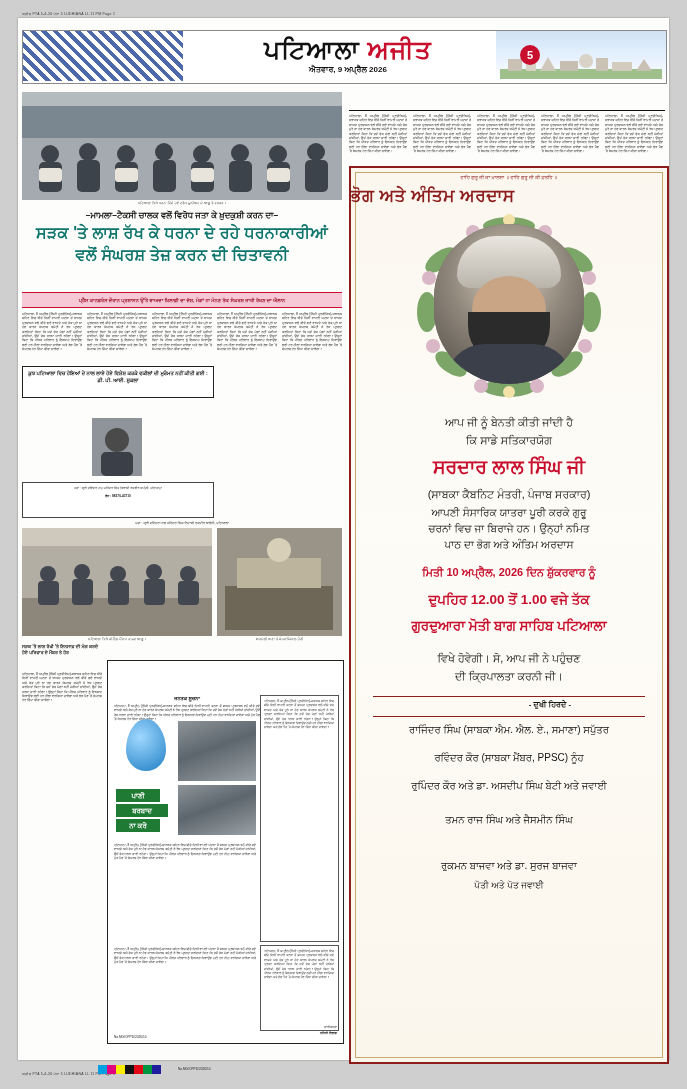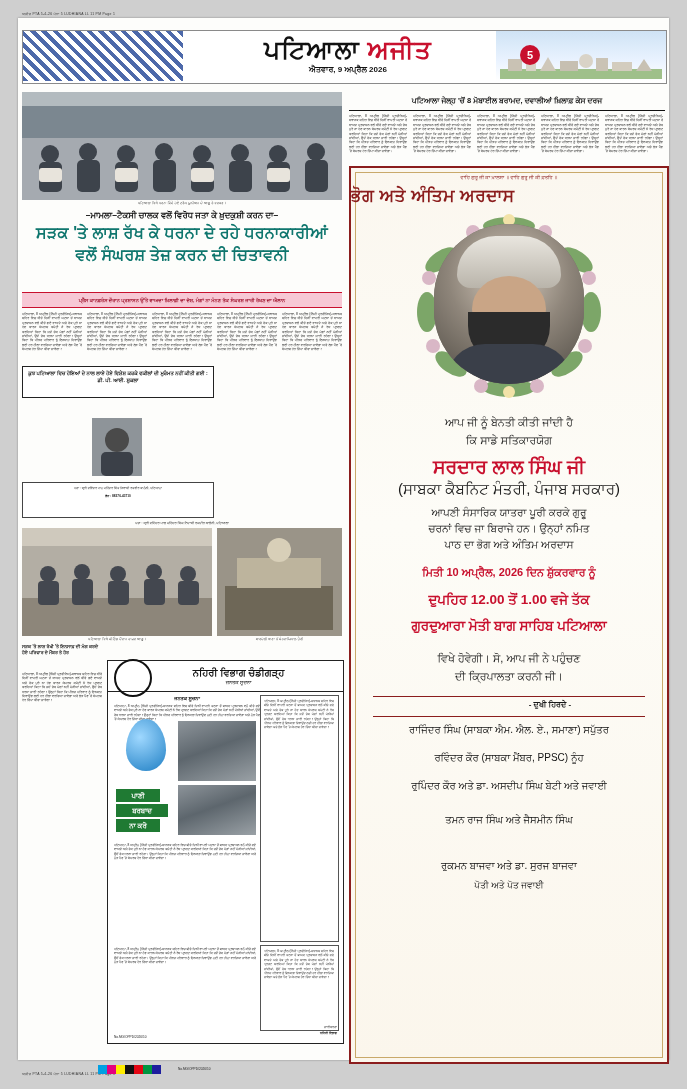--- a/index.html
+++ b/index.html
@@ -200,25 +200,20 @@
       <circle cx="62" cy="22" r="12" fill="#d8cfb8"></circle>
     </svg>
   </div>
   <div class="cap" style="left:22px;top:637px;width:190px;">ਪਟਿਆਲਾ ਵਿਖੇ ਮੀਟਿੰਗ ਦੌਰਾਨ ਹਾਜ਼ਰ ਆਗੂ।</div>
   <div class="cap" style="left:217px;top:637px;width:125px;">ਬਾਰਦੋਲੀ ਥਾਣਾ ਤੋਂ ਸੰਤਰਾਸ਼ਿਕਾਲ ਚੈਰੀ</div>
 
   <div class="hl" style="left:22px;top:644px;width:80px;font-size:4.6px;line-height:6px;">ਸੜਕ 'ਤੇ ਲਾਸ਼ ਰੱਖੀ 'ਤੇ ਇਨਸਾਫ਼ ਦੀ ਮੰਗ ਕਰਦੇ ਹੋਏ ਪਰਿਵਾਰ ਦੇ ਮੈਂਬਰ ਤੇ ਹੋਰ</div>
   <div class="txt" style="left:22px;top:672px;width:80px;height:370px;">ਪਟਿਆਲਾ, 8 ਅਪ੍ਰੈਲ (ਨਿੱਜੀ ਪ੍ਰਤੀਨਿਧ)-ਸਥਾਨਕ ਸ਼ਹਿਰ ਵਿਚ ਬੀਤੇ ਦਿਨੀਂ ਵਾਪਰੀ ਘਟਨਾ ਤੋਂ ਬਾਅਦ ਪ੍ਰਸ਼ਾਸਨ ਵਲੋਂ ਕੀਤੇ ਗਏ ਵਾਅਦੇ ਅਜੇ ਤੱਕ ਪੂਰੇ ਨਾ ਹੋਣ ਕਾਰਨ ਸੰਘਰਸ਼ ਕਮੇਟੀ ਨੇ ਰੋਸ ਪ੍ਰਗਟ ਕਰਦਿਆਂ ਕਿਹਾ ਕਿ ਜਦੋਂ ਤੱਕ ਮੰਗਾਂ ਨਹੀਂ ਮੰਨੀਆਂ ਜਾਂਦੀਆਂ, ਉਦੋਂ ਤੱਕ ਧਰਨਾ ਜਾਰੀ ਰਹੇਗਾ। ਉਨ੍ਹਾਂ ਕਿਹਾ ਕਿ ਪੀੜਤ ਪਰਿਵਾਰ ਨੂੰ ਇਨਸਾਫ਼ ਦਿਵਾਉਣ ਲਈ ਹਰ ਹੀਲਾ ਵਰਤਿਆ ਜਾਵੇਗਾ ਅਤੇ ਲੋੜ ਪੈਣ 'ਤੇ ਸੰਘਰਸ਼ ਹੋਰ ਤਿੱਖਾ ਕੀਤਾ ਜਾਵੇਗਾ।</div>
 
   <div class="box" style="left:107px;top:660px;width:235px;height:382px;">
-    <div style="border-bottom:1px solid #222;height:30px;position:relative;">
-      <div class="logo-circ" style="left:6px;top:-2px;"></div>
-      <div class="adbox-title" style="padding-top:6px;padding-left:26px;">ਨਹਿਰੀ ਵਿਭਾਗ ਚੰਡੀਗੜ੍ਹ</div>
-      <div style="font-size:5px;text-align:center;padding-left:26px;">ਜ਼ਨਤਕ ਸੂਚਨਾ</div>
-    </div>
     <div style="position:absolute;left:6px;top:34px;width:146px;">
       <div style="font-size:5px;font-weight:bold;text-align:center;">ਜਨਤਕ ਸੂਚਨਾ</div>
       <div class="txt" style="position:relative;left:0;top:2px;width:146px;height:70px;font-size:3.2px;">ਪਟਿਆਲਾ, 8 ਅਪ੍ਰੈਲ (ਨਿੱਜੀ ਪ੍ਰਤੀਨਿਧ)-ਸਥਾਨਕ ਸ਼ਹਿਰ ਵਿਚ ਬੀਤੇ ਦਿਨੀਂ ਵਾਪਰੀ ਘਟਨਾ ਤੋਂ ਬਾਅਦ ਪ੍ਰਸ਼ਾਸਨ ਵਲੋਂ ਕੀਤੇ ਗਏ ਵਾਅਦੇ ਅਜੇ ਤੱਕ ਪੂਰੇ ਨਾ ਹੋਣ ਕਾਰਨ ਸੰਘਰਸ਼ ਕਮੇਟੀ ਨੇ ਰੋਸ ਪ੍ਰਗਟ ਕਰਦਿਆਂ ਕਿਹਾ ਕਿ ਜਦੋਂ ਤੱਕ ਮੰਗਾਂ ਨਹੀਂ ਮੰਨੀਆਂ ਜਾਂਦੀਆਂ, ਉਦੋਂ ਤੱਕ ਧਰਨਾ ਜਾਰੀ ਰਹੇਗਾ। ਉਨ੍ਹਾਂ ਕਿਹਾ ਕਿ ਪੀੜਤ ਪਰਿਵਾਰ ਨੂੰ ਇਨਸਾਫ਼ ਦਿਵਾਉਣ ਲਈ ਹਰ ਹੀਲਾ ਵਰਤਿਆ ਜਾਵੇਗਾ ਅਤੇ ਲੋੜ ਪੈਣ 'ਤੇ ਸੰਘਰਸ਼ ਹੋਰ ਤਿੱਖਾ ਕੀਤਾ ਜਾਵੇਗਾ।</div>
     </div>
 
     <div class="drop" style="left:18px;top:58px;"></div>
 
     <div class="greenbtn" style="left:8px;top:128px;width:44px;height:13px;font-size:7px;line-height:13px;">ਪਾਣੀ</div>
     <div class="greenbtn" style="left:8px;top:143px;width:52px;height:13px;font-size:7px;line-height:13px;">ਬਰਬਾਦ</div>
     <div class="greenbtn" style="left:8px;top:158px;width:44px;height:13px;font-size:7px;line-height:13px;">ਨਾ ਕਰੋ</div>
@@ -236,21 +231,20 @@
     </div>
     <div class="txt" style="left:6px;top:286px;width:142px;height:80px;font-size:3.2px;">ਪਟਿਆਲਾ, 8 ਅਪ੍ਰੈਲ (ਨਿੱਜੀ ਪ੍ਰਤੀਨਿਧ)-ਸਥਾਨਕ ਸ਼ਹਿਰ ਵਿਚ ਬੀਤੇ ਦਿਨੀਂ ਵਾਪਰੀ ਘਟਨਾ ਤੋਂ ਬਾਅਦ ਪ੍ਰਸ਼ਾਸਨ ਵਲੋਂ ਕੀਤੇ ਗਏ ਵਾਅਦੇ ਅਜੇ ਤੱਕ ਪੂਰੇ ਨਾ ਹੋਣ ਕਾਰਨ ਸੰਘਰਸ਼ ਕਮੇਟੀ ਨੇ ਰੋਸ ਪ੍ਰਗਟ ਕਰਦਿਆਂ ਕਿਹਾ ਕਿ ਜਦੋਂ ਤੱਕ ਮੰਗਾਂ ਨਹੀਂ ਮੰਨੀਆਂ ਜਾਂਦੀਆਂ, ਉਦੋਂ ਤੱਕ ਧਰਨਾ ਜਾਰੀ ਰਹੇਗਾ। ਉਨ੍ਹਾਂ ਕਿਹਾ ਕਿ ਪੀੜਤ ਪਰਿਵਾਰ ਨੂੰ ਇਨਸਾਫ਼ ਦਿਵਾਉਣ ਲਈ ਹਰ ਹੀਲਾ ਵਰਤਿਆ ਜਾਵੇਗਾ ਅਤੇ ਲੋੜ ਪੈਣ 'ਤੇ ਸੰਘਰਸ਼ ਹੋਰ ਤਿੱਖਾ ਕੀਤਾ ਜਾਵੇਗਾ।</div>
     <div class="box" style="left:152px;top:284px;width:77px;height:84px;border:1px solid #555;">
       <div class="txt" style="left:3px;top:3px;width:70px;height:76px;font-size:3.1px;">ਪਟਿਆਲਾ, 8 ਅਪ੍ਰੈਲ (ਨਿੱਜੀ ਪ੍ਰਤੀਨਿਧ)-ਸਥਾਨਕ ਸ਼ਹਿਰ ਵਿਚ ਬੀਤੇ ਦਿਨੀਂ ਵਾਪਰੀ ਘਟਨਾ ਤੋਂ ਬਾਅਦ ਪ੍ਰਸ਼ਾਸਨ ਵਲੋਂ ਕੀਤੇ ਗਏ ਵਾਅਦੇ ਅਜੇ ਤੱਕ ਪੂਰੇ ਨਾ ਹੋਣ ਕਾਰਨ ਸੰਘਰਸ਼ ਕਮੇਟੀ ਨੇ ਰੋਸ ਪ੍ਰਗਟ ਕਰਦਿਆਂ ਕਿਹਾ ਕਿ ਜਦੋਂ ਤੱਕ ਮੰਗਾਂ ਨਹੀਂ ਮੰਨੀਆਂ ਜਾਂਦੀਆਂ, ਉਦੋਂ ਤੱਕ ਧਰਨਾ ਜਾਰੀ ਰਹੇਗਾ। ਉਨ੍ਹਾਂ ਕਿਹਾ ਕਿ ਪੀੜਤ ਪਰਿਵਾਰ ਨੂੰ ਇਨਸਾਫ਼ ਦਿਵਾਉਣ ਲਈ ਹਰ ਹੀਲਾ ਵਰਤਿਆ ਜਾਵੇਗਾ ਅਤੇ ਲੋੜ ਪੈਣ 'ਤੇ ਸੰਘਰਸ਼ ਹੋਰ ਤਿੱਖਾ ਕੀਤਾ ਜਾਵੇਗਾ।</div>
     </div>
     <div class="tiny" style="position:absolute;right:6px;bottom:14px;text-align:right;">ਜਾਰੀਕਰਤਾ</div>
     <div class="tiny" style="position:absolute;right:6px;bottom:8px;text-align:right;font-weight:bold;">ਨਹਿਰੀ ਵਿਭਾਗ</div>
     <div class="tiny" style="position:absolute;left:6px;bottom:4px;">No.MG/OPPD/2026/10</div>
   </div>
 
-  <div class="hl" style="left:349px;top:96px;width:316px;font-size:7.5px;text-align:center;">ਪਟਿਆਲਾ ਜੇਲ੍ਹ 'ਚੋਂ 8 ਮੋਬਾਈਲ ਬਰਾਮਦ, ਦਵਾਲੀਆਂ ਖ਼ਿਲਾਫ਼ ਕੇਸ ਦਰਜ</div>
   <div class="rule" style="left:349px;top:110px;width:316px;height:1px;"></div>
   <div class="txt" style="left:349px;top:114px;width:58px;height:46px;">ਪਟਿਆਲਾ, 8 ਅਪ੍ਰੈਲ (ਨਿੱਜੀ ਪ੍ਰਤੀਨਿਧ)-ਸਥਾਨਕ ਸ਼ਹਿਰ ਵਿਚ ਬੀਤੇ ਦਿਨੀਂ ਵਾਪਰੀ ਘਟਨਾ ਤੋਂ ਬਾਅਦ ਪ੍ਰਸ਼ਾਸਨ ਵਲੋਂ ਕੀਤੇ ਗਏ ਵਾਅਦੇ ਅਜੇ ਤੱਕ ਪੂਰੇ ਨਾ ਹੋਣ ਕਾਰਨ ਸੰਘਰਸ਼ ਕਮੇਟੀ ਨੇ ਰੋਸ ਪ੍ਰਗਟ ਕਰਦਿਆਂ ਕਿਹਾ ਕਿ ਜਦੋਂ ਤੱਕ ਮੰਗਾਂ ਨਹੀਂ ਮੰਨੀਆਂ ਜਾਂਦੀਆਂ, ਉਦੋਂ ਤੱਕ ਧਰਨਾ ਜਾਰੀ ਰਹੇਗਾ। ਉਨ੍ਹਾਂ ਕਿਹਾ ਕਿ ਪੀੜਤ ਪਰਿਵਾਰ ਨੂੰ ਇਨਸਾਫ਼ ਦਿਵਾਉਣ ਲਈ ਹਰ ਹੀਲਾ ਵਰਤਿਆ ਜਾਵੇਗਾ ਅਤੇ ਲੋੜ ਪੈਣ 'ਤੇ ਸੰਘਰਸ਼ ਹੋਰ ਤਿੱਖਾ ਕੀਤਾ ਜਾਵੇਗਾ।</div>
   <div class="txt" style="left:413px;top:114px;width:58px;height:46px;">ਪਟਿਆਲਾ, 8 ਅਪ੍ਰੈਲ (ਨਿੱਜੀ ਪ੍ਰਤੀਨਿਧ)-ਸਥਾਨਕ ਸ਼ਹਿਰ ਵਿਚ ਬੀਤੇ ਦਿਨੀਂ ਵਾਪਰੀ ਘਟਨਾ ਤੋਂ ਬਾਅਦ ਪ੍ਰਸ਼ਾਸਨ ਵਲੋਂ ਕੀਤੇ ਗਏ ਵਾਅਦੇ ਅਜੇ ਤੱਕ ਪੂਰੇ ਨਾ ਹੋਣ ਕਾਰਨ ਸੰਘਰਸ਼ ਕਮੇਟੀ ਨੇ ਰੋਸ ਪ੍ਰਗਟ ਕਰਦਿਆਂ ਕਿਹਾ ਕਿ ਜਦੋਂ ਤੱਕ ਮੰਗਾਂ ਨਹੀਂ ਮੰਨੀਆਂ ਜਾਂਦੀਆਂ, ਉਦੋਂ ਤੱਕ ਧਰਨਾ ਜਾਰੀ ਰਹੇਗਾ। ਉਨ੍ਹਾਂ ਕਿਹਾ ਕਿ ਪੀੜਤ ਪਰਿਵਾਰ ਨੂੰ ਇਨਸਾਫ਼ ਦਿਵਾਉਣ ਲਈ ਹਰ ਹੀਲਾ ਵਰਤਿਆ ਜਾਵੇਗਾ ਅਤੇ ਲੋੜ ਪੈਣ 'ਤੇ ਸੰਘਰਸ਼ ਹੋਰ ਤਿੱਖਾ ਕੀਤਾ ਜਾਵੇਗਾ।</div>
   <div class="txt" style="left:477px;top:114px;width:58px;height:46px;">ਪਟਿਆਲਾ, 8 ਅਪ੍ਰੈਲ (ਨਿੱਜੀ ਪ੍ਰਤੀਨਿਧ)-ਸਥਾਨਕ ਸ਼ਹਿਰ ਵਿਚ ਬੀਤੇ ਦਿਨੀਂ ਵਾਪਰੀ ਘਟਨਾ ਤੋਂ ਬਾਅਦ ਪ੍ਰਸ਼ਾਸਨ ਵਲੋਂ ਕੀਤੇ ਗਏ ਵਾਅਦੇ ਅਜੇ ਤੱਕ ਪੂਰੇ ਨਾ ਹੋਣ ਕਾਰਨ ਸੰਘਰਸ਼ ਕਮੇਟੀ ਨੇ ਰੋਸ ਪ੍ਰਗਟ ਕਰਦਿਆਂ ਕਿਹਾ ਕਿ ਜਦੋਂ ਤੱਕ ਮੰਗਾਂ ਨਹੀਂ ਮੰਨੀਆਂ ਜਾਂਦੀਆਂ, ਉਦੋਂ ਤੱਕ ਧਰਨਾ ਜਾਰੀ ਰਹੇਗਾ। ਉਨ੍ਹਾਂ ਕਿਹਾ ਕਿ ਪੀੜਤ ਪਰਿਵਾਰ ਨੂੰ ਇਨਸਾਫ਼ ਦਿਵਾਉਣ ਲਈ ਹਰ ਹੀਲਾ ਵਰਤਿਆ ਜਾਵੇਗਾ ਅਤੇ ਲੋੜ ਪੈਣ 'ਤੇ ਸੰਘਰਸ਼ ਹੋਰ ਤਿੱਖਾ ਕੀਤਾ ਜਾਵੇਗਾ।</div>
   <div class="txt" style="left:541px;top:114px;width:58px;height:46px;">ਪਟਿਆਲਾ, 8 ਅਪ੍ਰੈਲ (ਨਿੱਜੀ ਪ੍ਰਤੀਨਿਧ)-ਸਥਾਨਕ ਸ਼ਹਿਰ ਵਿਚ ਬੀਤੇ ਦਿਨੀਂ ਵਾਪਰੀ ਘਟਨਾ ਤੋਂ ਬਾਅਦ ਪ੍ਰਸ਼ਾਸਨ ਵਲੋਂ ਕੀਤੇ ਗਏ ਵਾਅਦੇ ਅਜੇ ਤੱਕ ਪੂਰੇ ਨਾ ਹੋਣ ਕਾਰਨ ਸੰਘਰਸ਼ ਕਮੇਟੀ ਨੇ ਰੋਸ ਪ੍ਰਗਟ ਕਰਦਿਆਂ ਕਿਹਾ ਕਿ ਜਦੋਂ ਤੱਕ ਮੰਗਾਂ ਨਹੀਂ ਮੰਨੀਆਂ ਜਾਂਦੀਆਂ, ਉਦੋਂ ਤੱਕ ਧਰਨਾ ਜਾਰੀ ਰਹੇਗਾ। ਉਨ੍ਹਾਂ ਕਿਹਾ ਕਿ ਪੀੜਤ ਪਰਿਵਾਰ ਨੂੰ ਇਨਸਾਫ਼ ਦਿਵਾਉਣ ਲਈ ਹਰ ਹੀਲਾ ਵਰਤਿਆ ਜਾਵੇਗਾ ਅਤੇ ਲੋੜ ਪੈਣ 'ਤੇ ਸੰਘਰਸ਼ ਹੋਰ ਤਿੱਖਾ ਕੀਤਾ ਜਾਵੇਗਾ।</div>
   <div class="txt" style="left:605px;top:114px;width:58px;height:46px;">ਪਟਿਆਲਾ, 8 ਅਪ੍ਰੈਲ (ਨਿੱਜੀ ਪ੍ਰਤੀਨਿਧ)-ਸਥਾਨਕ ਸ਼ਹਿਰ ਵਿਚ ਬੀਤੇ ਦਿਨੀਂ ਵਾਪਰੀ ਘਟਨਾ ਤੋਂ ਬਾਅਦ ਪ੍ਰਸ਼ਾਸਨ ਵਲੋਂ ਕੀਤੇ ਗਏ ਵਾਅਦੇ ਅਜੇ ਤੱਕ ਪੂਰੇ ਨਾ ਹੋਣ ਕਾਰਨ ਸੰਘਰਸ਼ ਕਮੇਟੀ ਨੇ ਰੋਸ ਪ੍ਰਗਟ ਕਰਦਿਆਂ ਕਿਹਾ ਕਿ ਜਦੋਂ ਤੱਕ ਮੰਗਾਂ ਨਹੀਂ ਮੰਨੀਆਂ ਜਾਂਦੀਆਂ, ਉਦੋਂ ਤੱਕ ਧਰਨਾ ਜਾਰੀ ਰਹੇਗਾ। ਉਨ੍ਹਾਂ ਕਿਹਾ ਕਿ ਪੀੜਤ ਪਰਿਵਾਰ ਨੂੰ ਇਨਸਾਫ਼ ਦਿਵਾਉਣ ਲਈ ਹਰ ਹੀਲਾ ਵਰਤਿਆ ਜਾਵੇਗਾ ਅਤੇ ਲੋੜ ਪੈਣ 'ਤੇ ਸੰਘਰਸ਼ ਹੋਰ ਤਿੱਖਾ ਕੀਤਾ ਜਾਵੇਗਾ।</div>
 
   <div class="obit">
     <div class="obit-inner"></div>
 
@@ -289,21 +283,21 @@
       <div class="turban"></div>
       <div class="face"></div>
       <div class="beard"></div>
       <div class="body"></div>
     </div>
 
     <div class="ob-line" style="top:248px;font-size:11px;">ਆਪ ਜੀ ਨੂੰ ਬੇਨਤੀ ਕੀਤੀ ਜਾਂਦੀ ਹੈ</div>
     <div class="ob-line" style="top:266px;font-size:11px;">ਕਿ ਸਾਡੇ ਸਤਿਕਾਰਯੋਗ</div>
 
     <div class="ob-name" style="top:288px;">ਸਰਦਾਰ ਲਾਲ ਸਿੰਘ ਜੀ</div>
-    <div class="ob-line" style="top:312px;font-size:15px;">(ਸਾਬਕਾ ਕੈਬਨਿਟ ਮੰਤਰੀ, ਪੰਜਾਬ ਸਰਕਾਰ)</div>
+    <div class="ob-line" style="top:320px;font-size:11px;">(ਸਾਬਕਾ ਕੈਬਨਿਟ ਮੰਤਰੀ, ਪੰਜਾਬ ਸਰਕਾਰ)</div>
 
     <div class="ob-line" style="top:338px;font-size:10.5px;">ਆਪਣੀ ਸੰਸਾਰਿਕ ਯਾਤਰਾ ਪੂਰੀ ਕਰਕੇ ਗੁਰੂ</div>
     <div class="ob-line" style="top:354px;font-size:10.5px;">ਚਰਨਾਂ ਵਿਚ ਜਾ ਬਿਰਾਜੇ ਹਨ। ਉਨ੍ਹਾਂ ਨਮਿਤ</div>
     <div class="ob-line" style="top:370px;font-size:10.5px;">ਪਾਠ ਦਾ ਭੋਗ ਅਤੇ ਅੰਤਿਮ ਅਰਦਾਸ</div>
 
     <div class="ob-line ob-red" style="top:398px;font-size:11px;">ਮਿਤੀ 10 ਅਪ੍ਰੈਲ, 2026 ਦਿਨ ਸ਼ੁੱਕਰਵਾਰ ਨੂੰ</div>
     <div class="ob-line ob-red" style="top:424px;font-size:13.5px;">ਦੁਪਹਿਰ 12.00 ਤੋਂ 1.00 ਵਜੇ ਤੱਕ</div>
     <div class="ob-line ob-red" style="top:450px;font-size:13.5px;">ਗੁਰਦੁਆਰਾ ਮੋਤੀ ਬਾਗ ਸਾਹਿਬ ਪਟਿਆਲਾ</div>
 
     <div class="ob-line" style="top:484px;font-size:11px;">ਵਿਖੇ ਹੋਵੇਗੀ। ਸੋ, ਆਪ ਜੀ ਨੇ ਪਹੁੰਚਣ</div>

